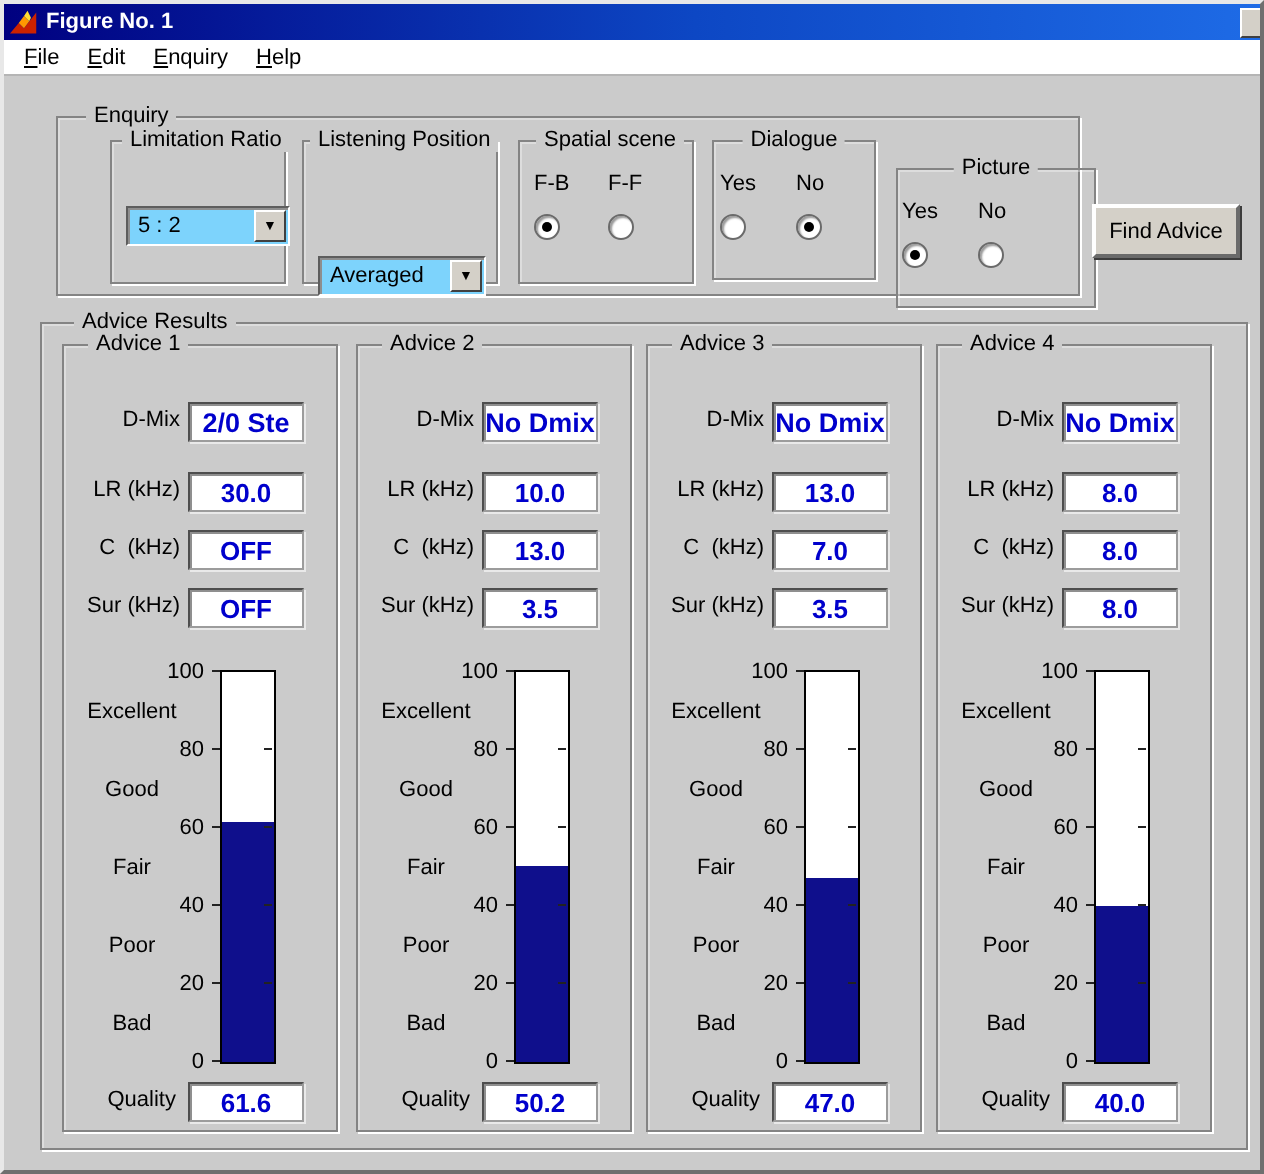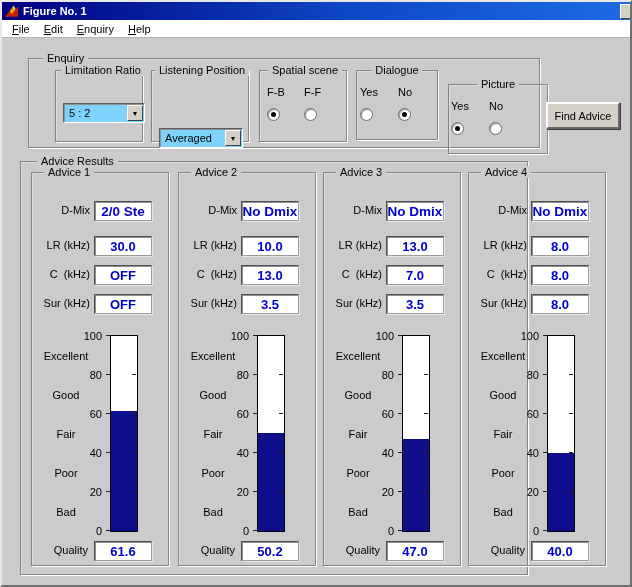--- a/index.html
+++ b/index.html
@@ -118,21 +118,21 @@
         </div>
         <div class="optcol" style="left:40px;top:15px;">
           <span class="optlabel">No</span>
           <span class="radio"></span>
         </div>
       </div>
     </div>
 
     <div class="pbtn" style="left:544px;top:64px;width:74px;height:27px;">Find Advice</div>
 
-    <div class="gbx" style="left:18px;top:123px;width:508px;height:414px;">
+    <div class="gbx" style="left:18px;top:123px;width:604px;height:414px;">
       <span class="glabel" style="left:16px;">Advice Results</span>
 
       <div class="panel gbx" style="left:10px;top:10px;">
         <span class="glabel" style="left:12px;">Advice 1</span>
         <span class="frow-label" style="top:31px;">D-Mix</span>
         <div class="vbox dmx" style="top:28px;">
             <span>2/0 Ste</span>
           </div>
         <span class="frow-label" style="top:66px;">LR (kHz)</span>
         <div class="vbox" style="top:63px;">

